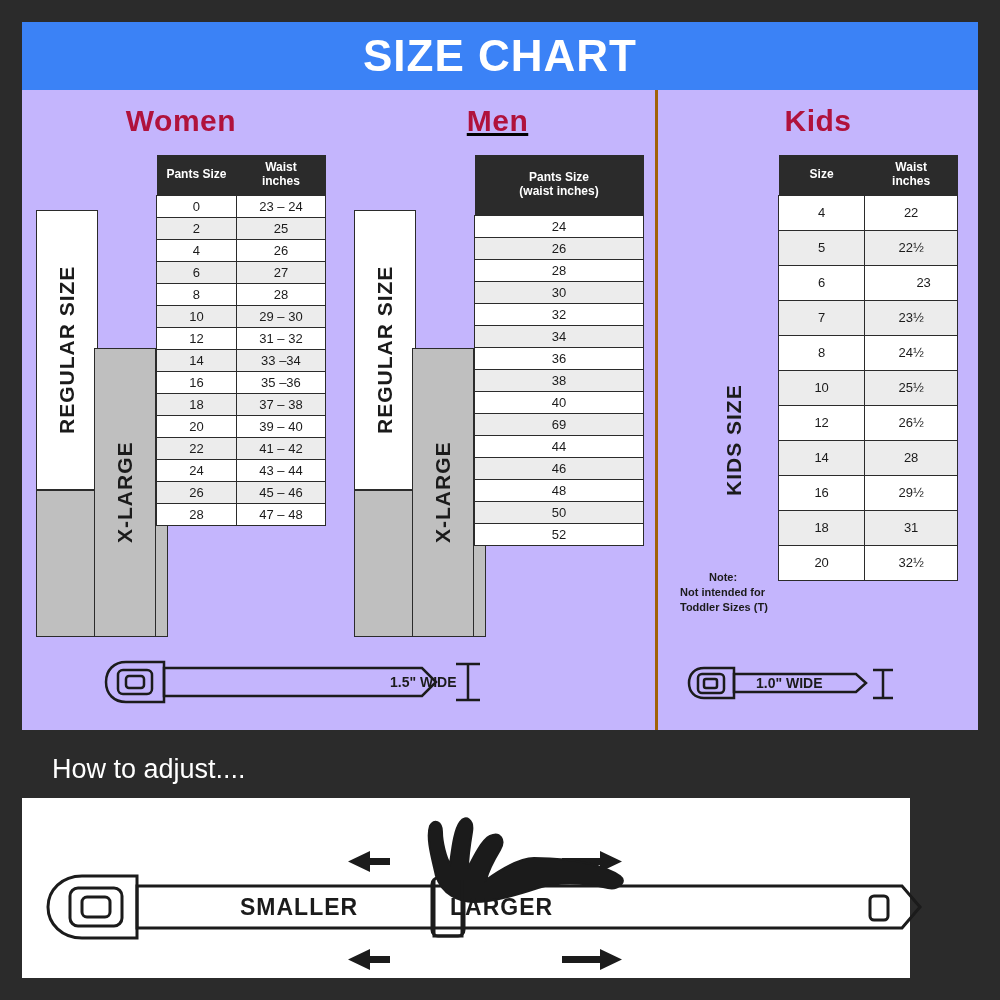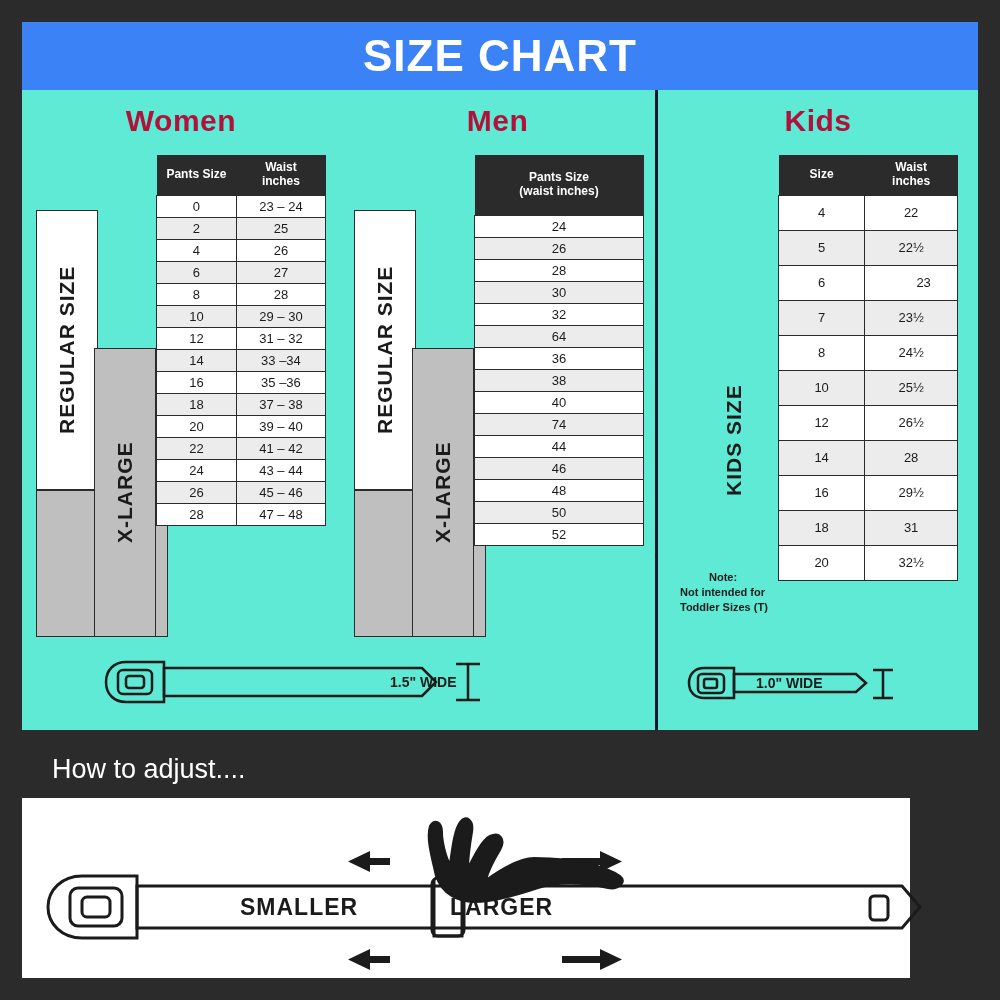--- a/index.html
+++ b/index.html
@@ -40,30 +40,30 @@
     letter-spacing: 1px;
   }
 
   
   .main-panel {
     position: absolute;
     left: 22px;
     top: 90px;
     width: 956px;
     height: 640px;
-    background: #5eead4;
+    background: #c4b5fd;
     display: flex;
   }
   .col {
     position: relative;
     box-sizing: border-box;
     height: 100%;
   }
   .col-women { width: 318px; }
-  .col-men   { width: 318px; border-right: 3px solid #0f172a; }
+  .col-men   { width: 318px; border-right: 3px solid #a16207; text-decoration: underline; }
   .col-kids  { width: 320px; }
 
   .col-head {
     text-align: center;
     color: #b0123c;
     font-size: 30px;
     font-weight: bold;
     padding-top: 14px;
     letter-spacing: .5px;
   }
@@ -316,33 +316,33 @@
             <tr>
                 <td>28</td>
               </tr>
             <tr class="alt">
                 <td>30</td>
               </tr>
             <tr>
                 <td>32</td>
               </tr>
             <tr class="alt">
-                <td>64</td>
+                <td>34</td>
               </tr>
             <tr>
                 <td>36</td>
               </tr>
             <tr class="alt">
                 <td>38</td>
               </tr>
             <tr>
                 <td>40</td>
               </tr>
             <tr class="alt">
-                <td>74</td>
+                <td>69</td>
               </tr>
             <tr>
                 <td>44</td>
               </tr>
             <tr class="alt">
                 <td>46</td>
               </tr>
             <tr>
                 <td>48</td>
               </tr>

